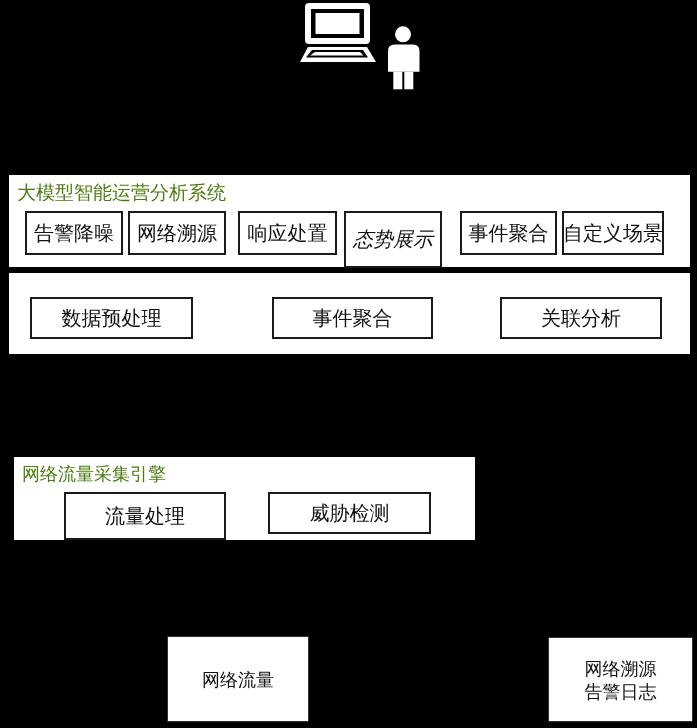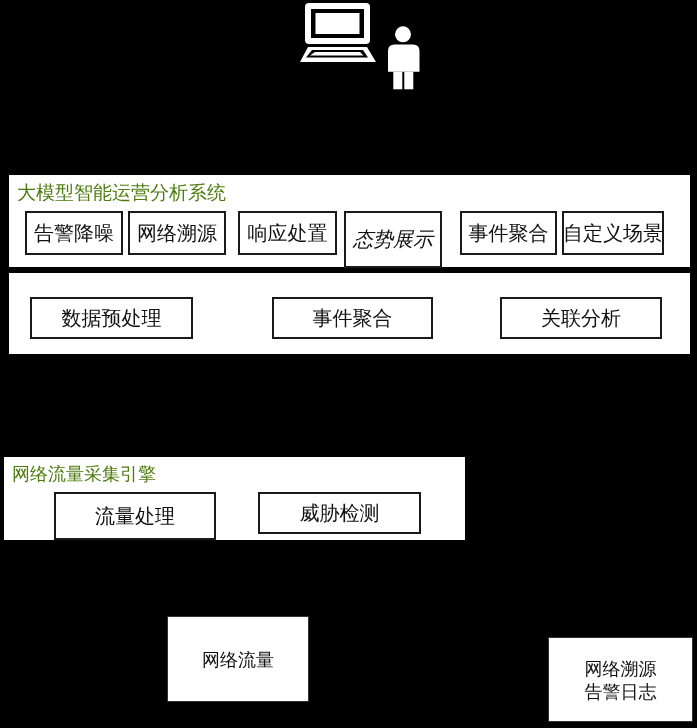--- a/index.html
+++ b/index.html
@@ -90,27 +90,27 @@
     <div class="box" style="left:451px; top:36px; width:97px; height:44px;">事件聚合</div>
     <div class="box" style="left:553px; top:36px; width:102px; height:44px;">自定义场景</div>
   </div>
 
   <div class="panel" style="left:7px; top:271px; width:685px; height:85px;">
     <div class="box" style="left:21px; top:24px; width:163px; height:42px;">数据预处理</div>
     <div class="box" style="left:263px; top:24px; width:161px; height:42px;">事件聚合</div>
     <div class="box" style="left:491px; top:24px; width:162px; height:42px;">关联分析</div>
   </div>
 
-  <div class="panel" style="left:2px; top:455px; width:465px; height:87px;">
+  <div class="panel" style="left:12px; top:455px; width:465px; height:87px;">
     <div class="panel-title" style="font-size:18px;">网络流量采集引擎</div>
     <div class="box" style="left:50px; top:35px; width:162px; height:48px;">流量处理</div>
     <div class="box" style="left:254px; top:35px; width:163px; height:42px;text-align:center;">威胁检测</div>
   </div>
 
-  <div class="source-box" style="left:167px; top:616px; width:142px; height:86px;">
+  <div class="source-box" style="left:167px; top:636px; width:142px; height:86px;">
     <span>网络流量</span>
   </div>
 
   <div class="source-box" style="left:548px; top:637px; width:145px; height:85px;">
     <span>网络溯源</span>
     <span>告警日志</span>
   </div>
 
 </div>
 

